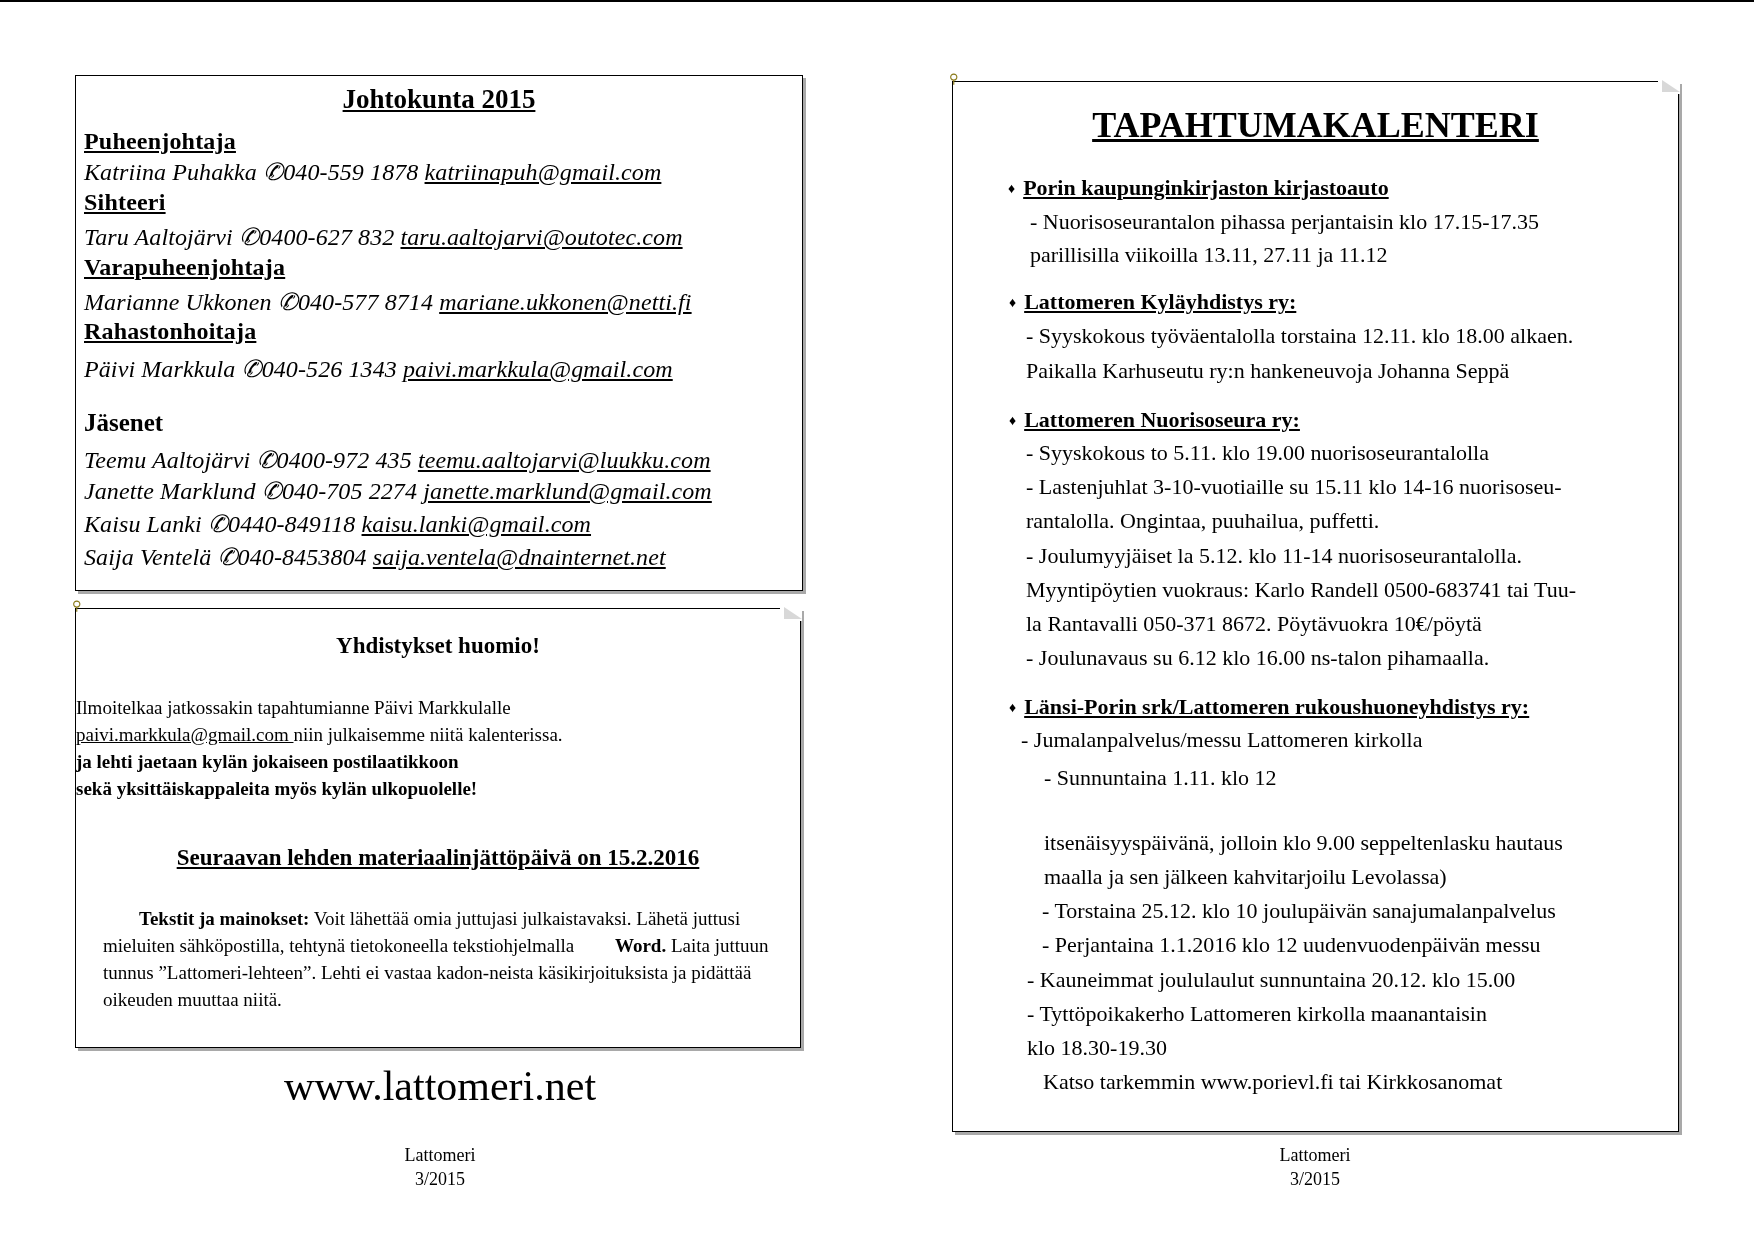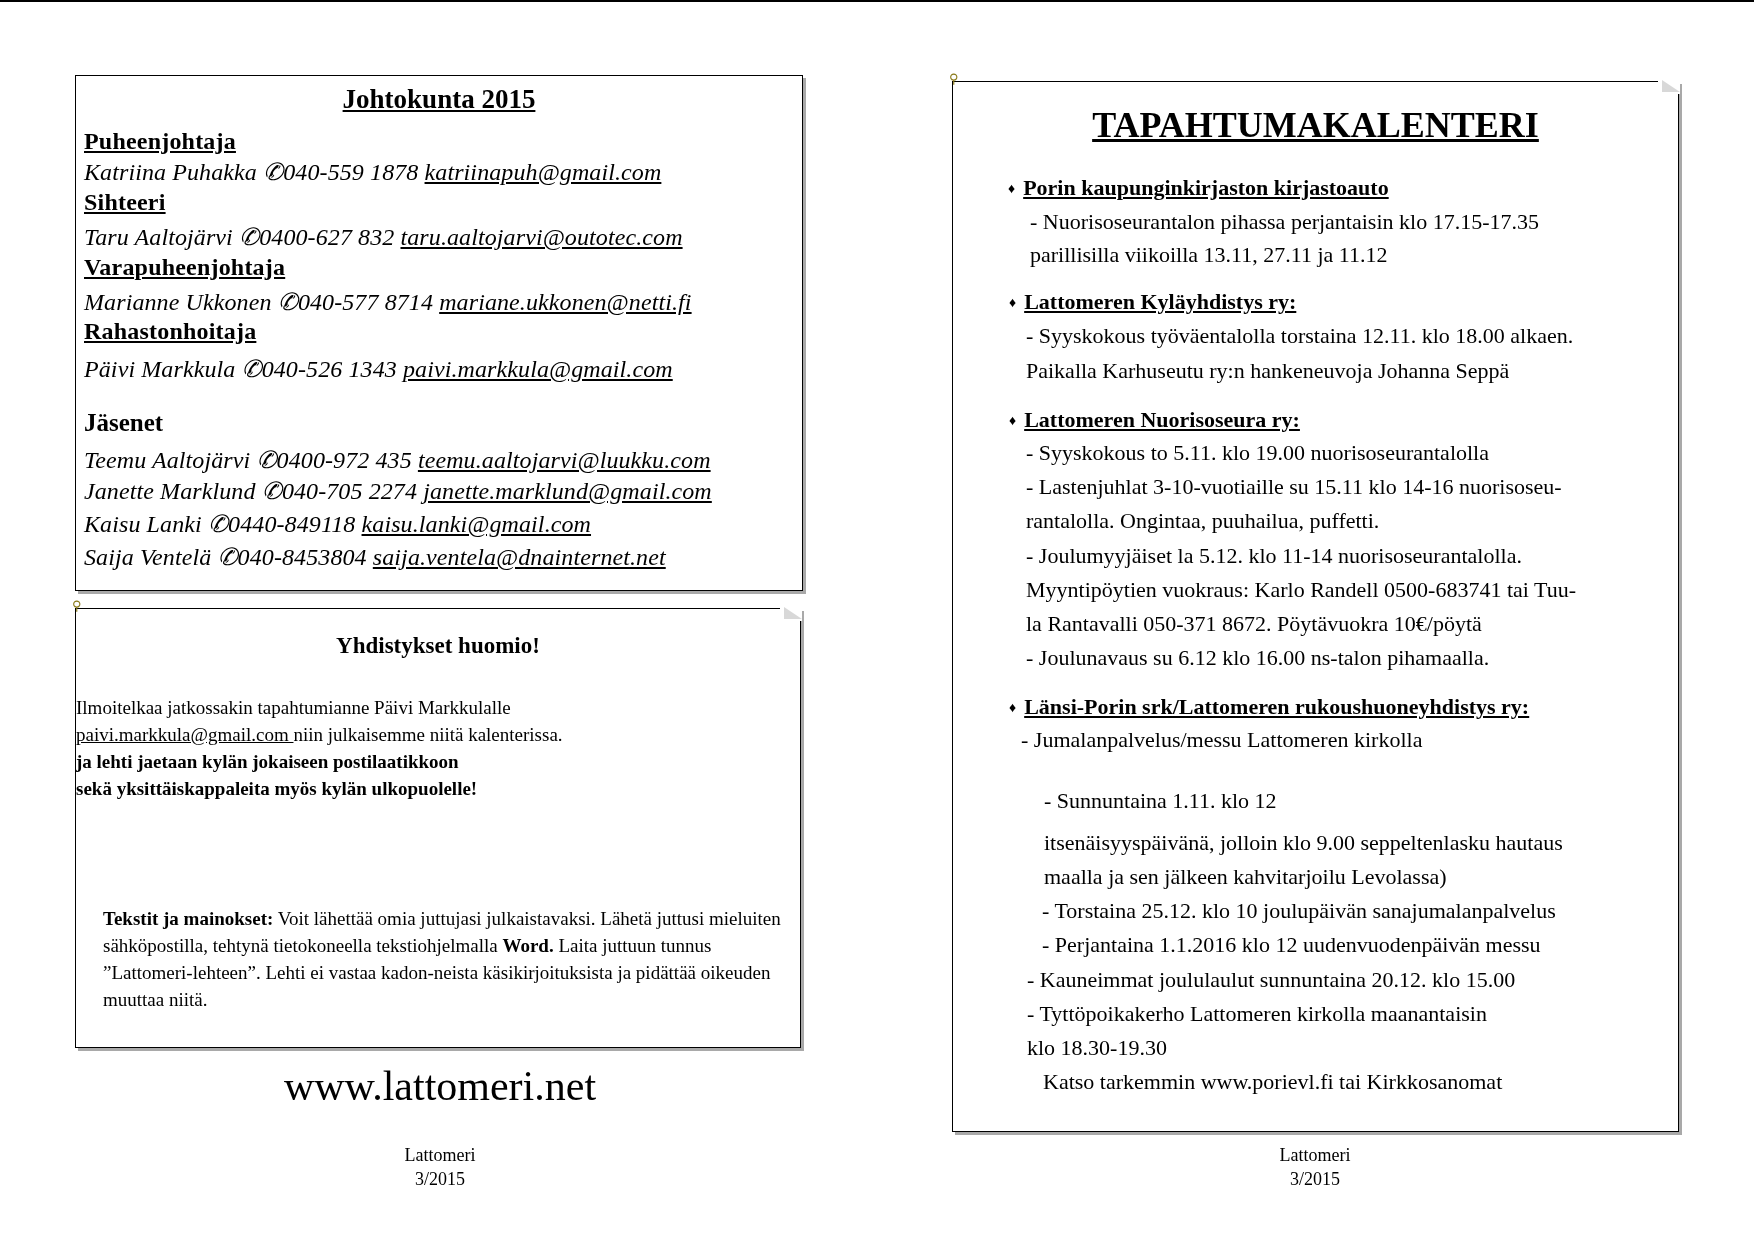--- a/index.html
+++ b/index.html
@@ -37,21 +37,21 @@
   #notice .h { position:absolute; left:0; width:100%; top:24px; text-align:center;
     font-weight:bold; font-size:23px; }
   #notice .body { position:absolute; left:0; width:100%; top:85px; text-align:left;
     font-size:19px; line-height:27px; }
   #notice .body .b { font-weight:bold; }
   #notice .body .u { text-decoration:underline; }
   #notice .deadline { position:absolute; left:0; width:100%; top:236px; text-align:center;
     font-weight:bold; font-size:23px; text-decoration:underline; }
   #notice .texts { position:absolute; left:27px; width:680px; top:296px;
     font-size:19px; line-height:27px; }
-  #notice .texts .b { font-weight:bold; }
+  #notice .texts .b { font-weight:bold;margin-left:36px; }
 
   .website { position:absolute; left:80px; width:720px; top:1062px; text-align:center;
     font-size:42px; }
   .footer { position:absolute; text-align:center; font-size:18px; line-height:24px; }
   #footer-left { left:340px; width:200px; top:1143px; }
   #footer-right { left:1215px; width:200px; top:1143px; }
 
   
   #calendar { left:952px; top:81px; width:725px; height:1049px; }
   #calendar .h { position:absolute; left:0; width:100%; top:22px; text-align:center;
@@ -108,20 +108,21 @@
   <div class="fold-edge"></div>
   <div class="fold"></div>
   <div class="pin">⚲</div>
   <div class="h">Yhdistykset huomio!</div>
   <div class="body">
     <div>Ilmoitelkaa jatkossakin tapahtumianne Päivi Markkulalle</div>
     <div><span class="u">paivi.markkula@gmail.com </span><span>niin julkaisemme niitä kalenterissa.</span></div>
     <div class="b">ja lehti jaetaan kylän jokaiseen postilaatikkoon</div>
     <div class="b">sekä yksittäiskappaleita myös kylän ulkopuolelle!</div>
   </div>
+  <div class="deadline">Seuraavan lehden materiaalinjättöpäivä on 15.2.2016</div>
   <div class="texts"><span class="b">Tekstit ja mainokset:</span><span> Voit lähettää omia juttujasi julkaistavaksi. Lähetä juttusi mieluiten sähköpostilla, tehtynä tietokoneella tekstiohjelmalla </span><span class="b">Word.</span><span>  Laita juttuun tunnus ”Lattomeri-lehteen”. Lehti ei vastaa kadon-neista käsikirjoituksista ja pidättää oikeuden muuttaa niitä.</span></div>
 </div>
 
 <div class="website">www.lattomeri.net</div>
 
 <div class="footer" id="footer-left">
   <div>Lattomeri</div>
   <div>3/2015</div>
 </div>
 
@@ -143,21 +144,21 @@
   <div class="line" style="left:73px;top:358px">- Syyskokous to 5.11. klo 19.00 nuorisoseurantalolla</div>
   <div class="line" style="left:73px;top:392px">- Lastenjuhlat 3-10-vuotiaille su 15.11 klo 14-16 nuorisoseu-</div>
   <div class="line" style="left:73px;top:426px">rantalolla. Ongintaa, puuhailua, puffetti.</div>
   <div class="line" style="left:73px;top:461px">- Joulumyyjäiset la 5.12. klo 11-14 nuorisoseurantalolla.</div>
   <div class="line" style="left:73px;top:495px">Myyntipöytien vuokraus: Karlo Randell 0500-683741 tai Tuu-</div>
   <div class="line" style="left:73px;top:529px">la Rantavalli 050-371 8672. Pöytävuokra 10€/pöytä</div>
   <div class="line" style="left:73px;top:563px">- Joulunavaus su 6.12 klo 16.00 ns-talon pihamaalla.</div>
 
   <div class="sec-h" style="left:56px;top:612px"><span class="diamond">♦</span><span class="t">Länsi-Porin srk/Lattomeren rukoushuoneyhdistys ry:</span></div>
   <div class="line" style="left:68px;top:645px">- Jumalanpalvelus/messu Lattomeren kirkolla</div>
-  <div class="line" style="left:91px;top:706px">- Sunnuntaina 1.11. klo 12</div>
+  <div class="line" style="left:91px;top:683px">- Sunnuntaina 1.11. klo 12</div>
   <div class="line" style="left:91px;top:748px">itsenäisyyspäivänä, jolloin klo 9.00 seppeltenlasku hautaus</div>
   <div class="line" style="left:91px;top:782px">maalla ja sen jälkeen kahvitarjoilu Levolassa)</div>
   <div class="line" style="left:89px;top:816px">- Torstaina  25.12. klo 10 joulupäivän sanajumalanpalvelus</div>
   <div class="line" style="left:89px;top:850px">- Perjantaina 1.1.2016 klo 12 uudenvuodenpäivän messu</div>
   <div class="line" style="left:74px;top:885px">- Kauneimmat joululaulut sunnuntaina 20.12. klo 15.00</div>
   <div class="line" style="left:74px;top:919px">- Tyttöpoikakerho Lattomeren kirkolla maanantaisin</div>
   <div class="line" style="left:74px;top:953px">klo  18.30-19.30</div>
   <div class="line" style="left:90px;top:987px">Katso tarkemmin www.porievl.fi tai Kirkkosanomat</div>
 </div>
 

